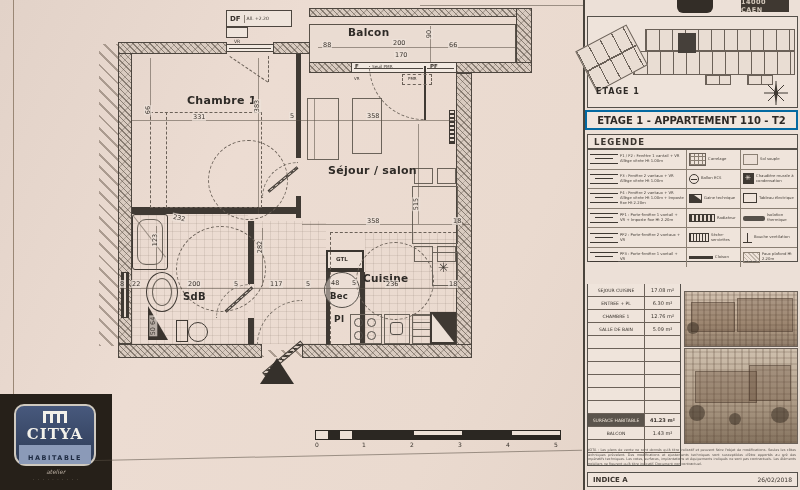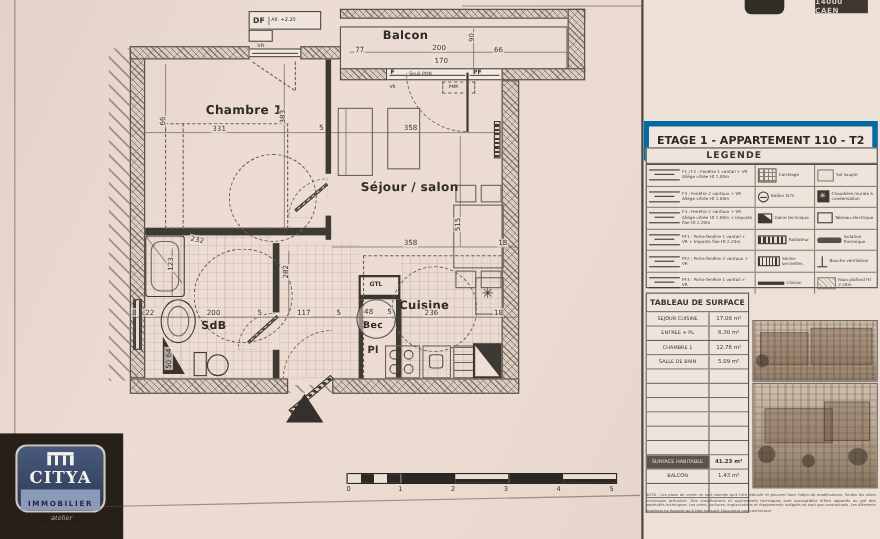--- a/index.html
+++ b/index.html
@@ -197,21 +197,21 @@
     </div>
     <div class="abs" style="left:226px;top:27px;width:22px;height:11px;border:1px solid #4d463f;background:#efe5dc;text-align:center;">
       <span style="font-size:4.5px;">VR</span>
     </div>
     <div class="tlab" style="left:355px;top:63px;font-size:5.5px;font-weight:bold;">F</div>
     <div class="tlab" style="left:372px;top:64px;font-size:4.2px;">Seuil PMR</div>
     <div class="tlab" style="left:430px;top:63px;font-size:5.5px;font-weight:bold;">PF</div>
     <div class="tlab" style="left:354px;top:76px;font-size:4px;">VR</div>
     <div class="tlab" style="left:408px;top:76px;font-size:4px;">PMR</div>
 
-    <span class="dim" style="left:322px;top:41px;">77</span>
+    <span class="dim" style="left:322px;top:41px;">88</span>
     <span class="dim" style="left:392px;top:39px;">200</span>
     <span class="dim" style="left:394px;top:51px;">170</span>
     <span class="dim" style="left:448px;top:41px;">66</span>
     <span class="dim v" style="left:424px;top:30px;">90</span>
     <span class="dim" style="left:192px;top:113px;">331</span>
     <span class="dim v" style="left:250px;top:102px;">383</span>
     <span class="dim v" style="left:143px;top:106px;">66</span>
     <span class="dim" style="left:289px;top:112px;">5</span>
     <span class="dim" style="left:366px;top:112px;">358</span>
     <span class="dim" style="left:366px;top:217px;">358</span>
@@ -251,40 +251,59 @@
         <span class="tlab" style="left:239px;top:1px;">5</span>
       </div>
     </div>
   </div>
 
   <div class="abs" style="left:0;top:396px;width:112px;height:94px;">
     <div class="abs" style="left:14px;top:8px;width:82px;height:62px;background:linear-gradient(180deg,#48597d,#2c3a55);border:2px solid #cfc9bf;border-radius:10px 10px 12px 12px;display:flex;flex-direction:column;align-items:center;justify-content:flex-start;">
       <div style="margin-top:5px;width:24px;height:11px;border-top:3px solid #f3f1ea;background:repeating-linear-gradient(90deg,#f3f1ea 0 3px,transparent 3px 7px);"></div>
       <div style="font-family:'DejaVu Serif',serif;font-weight:bold;font-size:15px;color:#f3f1ea;letter-spacing:1px;margin-top:2px;">CITYA</div>
       <div style="margin-top:2px;width:72px;background:#8b9ab8;text-align:center;">
-        <span style="font-size:6.5px;font-weight:bold;color:#1d2a42;letter-spacing:1.5px;">IMMOBILIER</span>
+        <span style="font-size:6.5px;font-weight:bold;color:#1d2a42;letter-spacing:1.5px;">HABITABLE</span>
       </div>
     </div>
     <div style="position:absolute;left:0;top:72px;width:112px;text-align:center;font-style:italic;font-size:6px;color:#b9ada1;">atelier</div>
     <div style="position:absolute;left:0;top:81px;width:112px;text-align:center;font-size:4.5px;color:#9a8e82;letter-spacing:1px;">· · · · · · · · · ·</div>
   </div>
 
   <div class="sidebar">
 
     <div class="abs" style="left:92px;top:0;width:36px;height:13px;background:#332d27;border-radius:0 0 6px 6px;"></div>
     <div class="abs" style="left:133px;top:0;width:48px;height:12px;background:#3f3831;display:flex;align-items:center;justify-content:center;margin-left:23px;">
       <span style="font-size:6.5px;font-weight:bold;color:#d4c9bc;letter-spacing:.5px;">14000 CAEN</span>
     </div>
 
-
-    <div class="abs" style="left:0;top:110px;width:213px;height:36px;border:5px solid #0369a1;background:#f0e6de;display:flex;align-items:center;justify-content:center;">
+    <div class="sbox" style="left:2px;top:16px;width:211px;height:92px;background:#eee3da;">
+      <div class="abs cells" style="left:57px;top:12px;width:150px;height:22px;"></div>
+      <div class="abs cells" style="left:45px;top:34px;width:162px;height:24px;"></div>
+      <div class="abs cells" style="left:2px;top:2px;width:58px;height:46px;transform:rotate(-28deg);transform-origin:100% 100%;"></div>
+      <div class="abs" style="left:90px;top:16px;width:18px;height:20px;background:#46403a;"></div>
+      <div class="abs cells" style="left:117px;top:58px;width:26px;height:10px;"></div>
+      <div class="abs cells" style="left:159px;top:58px;width:26px;height:10px;"></div>
+      <div style="position:absolute;left:8px;top:70px;font-size:8px;font-weight:bold;letter-spacing:1px;color:#2f2b27;">ETAGE 1</div>
+      <svg width="24" height="24" style="position:absolute;left:176px;top:64px;">
+        <g stroke="#3f3933" stroke-width="1" fill="none">
+          <line x1="12" y1="0" x2="12" y2="24"></line>
+            <line x1="0" y1="12" x2="24" y2="12"></line>
+          <line x1="4" y1="4" x2="20" y2="20"></line>
+            <line x1="20" y1="4" x2="4" y2="20"></line>
+        </g>
+        <polygon points="12,2 14,12 12,22 10,12" fill="#3f3933"></polygon>
+        <circle cx="12" cy="12" r="2" fill="#3f3933"></circle>
+      </svg>
+    </div>
+
+    <div class="abs" style="left:0;top:110px;width:213px;height:20px;border:2px solid #0369a1;background:#f0e6de;display:flex;align-items:center;justify-content:center;">
       <span style="font-size:10px;font-weight:bold;color:#2e2a26;">ETAGE 1 - APPARTEMENT 110 - T2</span>
     </div>
 
-    <div class="sbox" style="left:2px;top:134px;width:211px;height:15px;display:flex;align-items:center;padding-left:48px;">
+    <div class="sbox" style="left:2px;top:134px;width:211px;height:15px;display:flex;align-items:center;">
       <span style="font-size:8.5px;font-weight:bold;letter-spacing:1px;padding-left:6px;">LEGENDE</span>
     </div>
     <div class="sbox" style="left:2px;top:149px;width:211px;height:113px;">
       <div class="lrow">
         <div class="lc" style="width:99px;">
             <span class="winsym"></span>
             <span class="txt">F1 / F2 : Fenêtre 1 vantail + VR Allège vitrée Ht 1.00m</span>
           </div>
         <div class="lc" style="width:54px;">
             <span class="sym sym-grid"></span>
@@ -360,23 +379,20 @@
             <span class="sym sym-cloison"></span>
             <span class="txt">Cloison</span>
           </div>
         <div class="lc" style="width:56px;border-right:none;">
             <span class="sym sym-fp"></span>
             <span class="txt">Faux plafond Ht 2.20m</span>
           </div>
       </div>
     </div>
 
-    <div class="sbox" style="left:2px;top:266px;width:94px;height:18px;display:flex;align-items:center;justify-content:center;">
-      <span style="font-size:7px;font-weight:bold;">TABLEAU DE SURFACE</span>
-    </div>
     <div class="abs" style="left:2px;top:284px;width:94px;border:1px solid #54504a;border-top:none;">
       <div class="srow">
           <div class="sl">SEJOUR CUISINE</div>
           <div class="sv">17.08 m²</div>
         </div>
       <div class="srow">
           <div class="sl">ENTREE + PL</div>
           <div class="sv">6.30 m²</div>
         </div>
       <div class="srow">
@@ -438,14 +454,18 @@
     <div class="render" style="left:99px;top:348px;width:112px;height:94px;background:linear-gradient(180deg,#cfc0ae 0%,#b3a18c 50%,#85735f 100%);">
       <div style="position:absolute;inset:0;background:repeating-linear-gradient(90deg,rgba(80,60,45,.2) 0 2px,transparent 2px 7px),repeating-linear-gradient(0deg,rgba(80,60,45,.14) 0 2px,transparent 2px 6px);"></div>
       <i class="bmass" style="left:10px;top:22px;width:60px;height:30px;"></i>
       <i class="bmass" style="left:64px;top:16px;width:40px;height:34px;"></i>
       <i class="tree" style="left:4px;top:56px;width:16px;height:16px;"></i>
       <i class="tree" style="left:86px;top:58px;width:18px;height:16px;"></i>
       <i class="tree" style="left:44px;top:64px;width:12px;height:12px;"></i>
     </div>
 
     <div style="position:absolute;left:2px;top:448px;width:209px;font-size:3.4px;line-height:1.35;color:#55504a;text-align:justify;">NOTA : Les plans de vente ne sont donnés qu'à titre indicatif et peuvent faire l'objet de modifications. Seules les côtes techniques prévalent. Des modifications et ajustements techniques sont susceptibles d'être apportés au gré des impératifs techniques. Les cotes, surfaces, implantations et équipements indiqués ne sont pas contractuels. Les éléments mobiliers ne figurent qu'à titre indicatif. Document non contractuel.</div>
+    <div class="sbox" style="left:2px;top:472px;width:211px;height:15px;display:flex;align-items:center;justify-content:space-between;padding:0 5px;">
+      <span style="font-size:7px;font-weight:bold;">INDICE A</span>
+      <span style="font-size:6px;">26/02/2018</span>
+    </div>
   </div>
 </div>
 
 </body></html>

